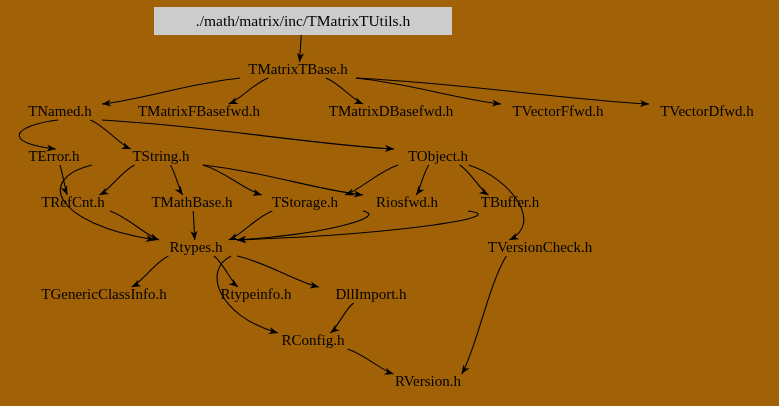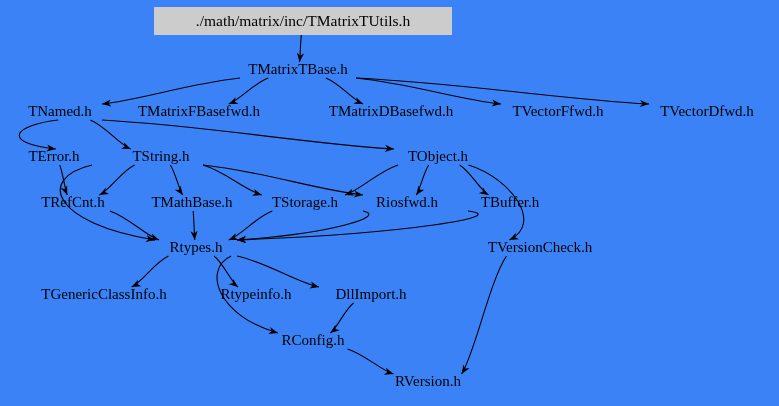--- a/index.html
+++ b/index.html
@@ -4,21 +4,21 @@
 <style>
   html, body {
     margin: 0;
     padding: 0;
     background: #ffffff;
   }
   #graph-root {
     position: relative;
     width: 779px;
     height: 406px;
-    background: #3b82f6;
+    background: #a16207;
     overflow: hidden;
     font-family: "Liberation Serif", "DejaVu Serif", serif;
   }
   #graph-svg {
     position: absolute;
     top: 0;
     left: 0;
     width: 779px;
     height: 406px;
   }

